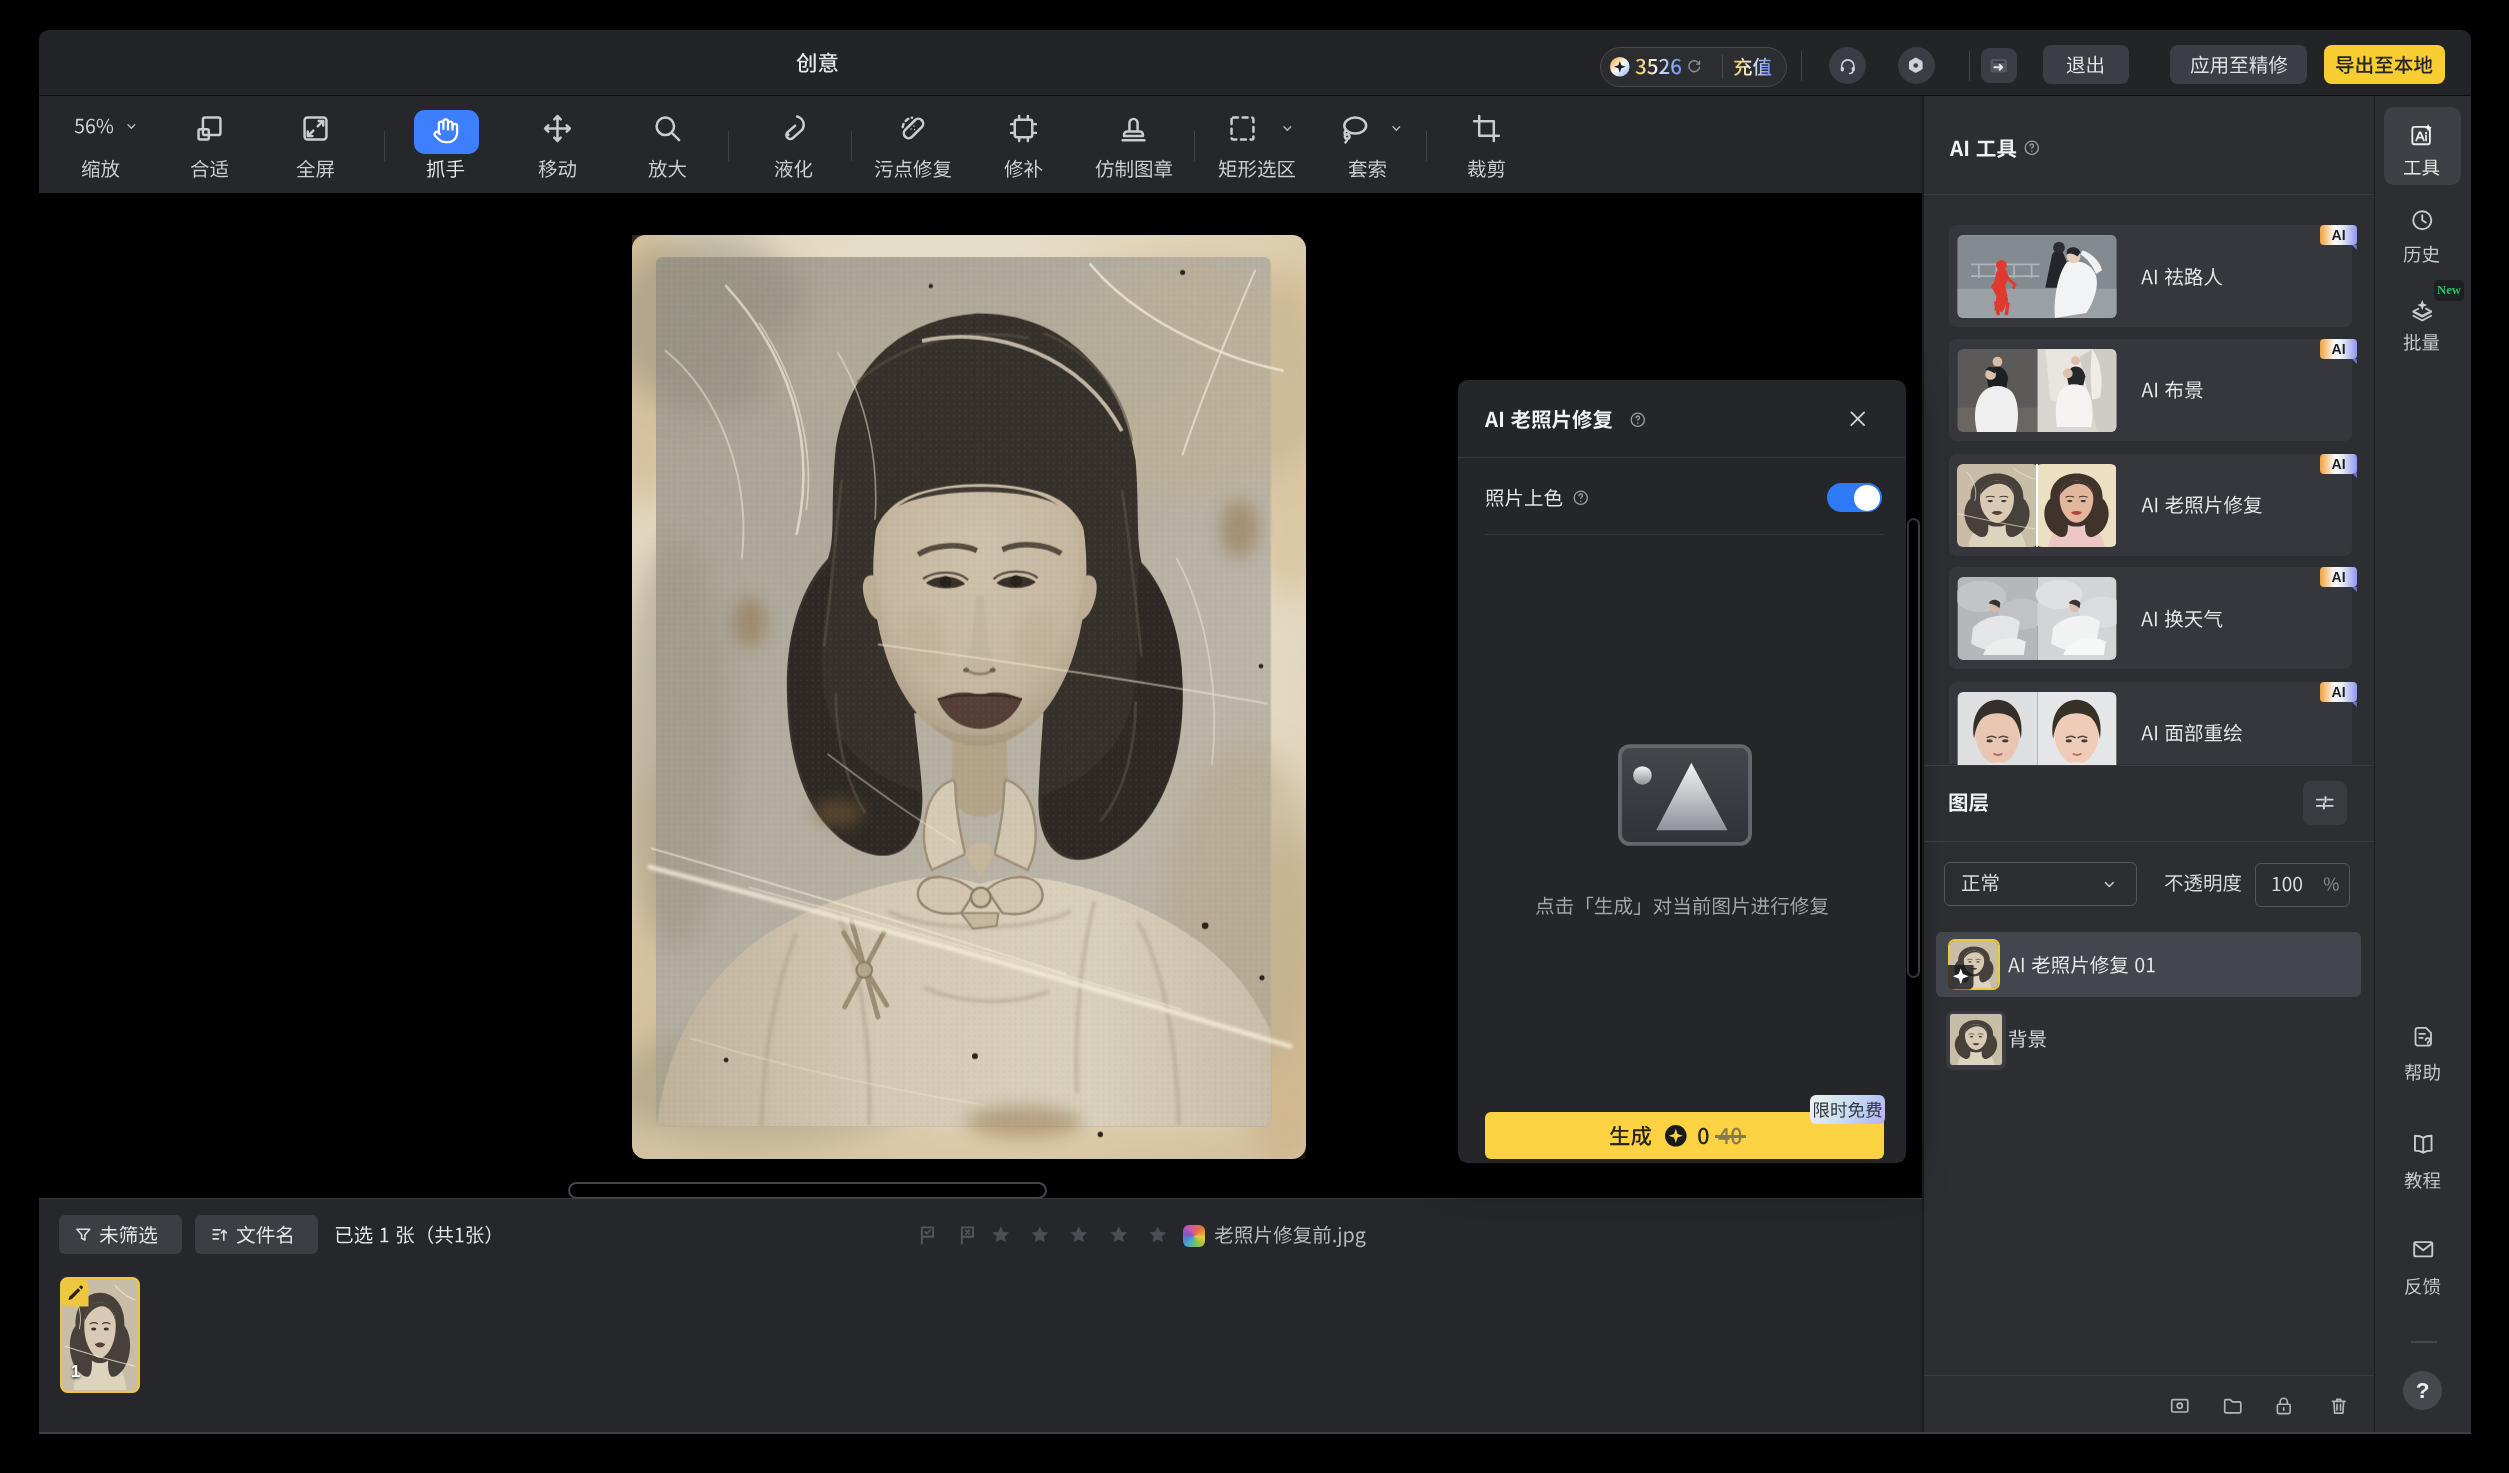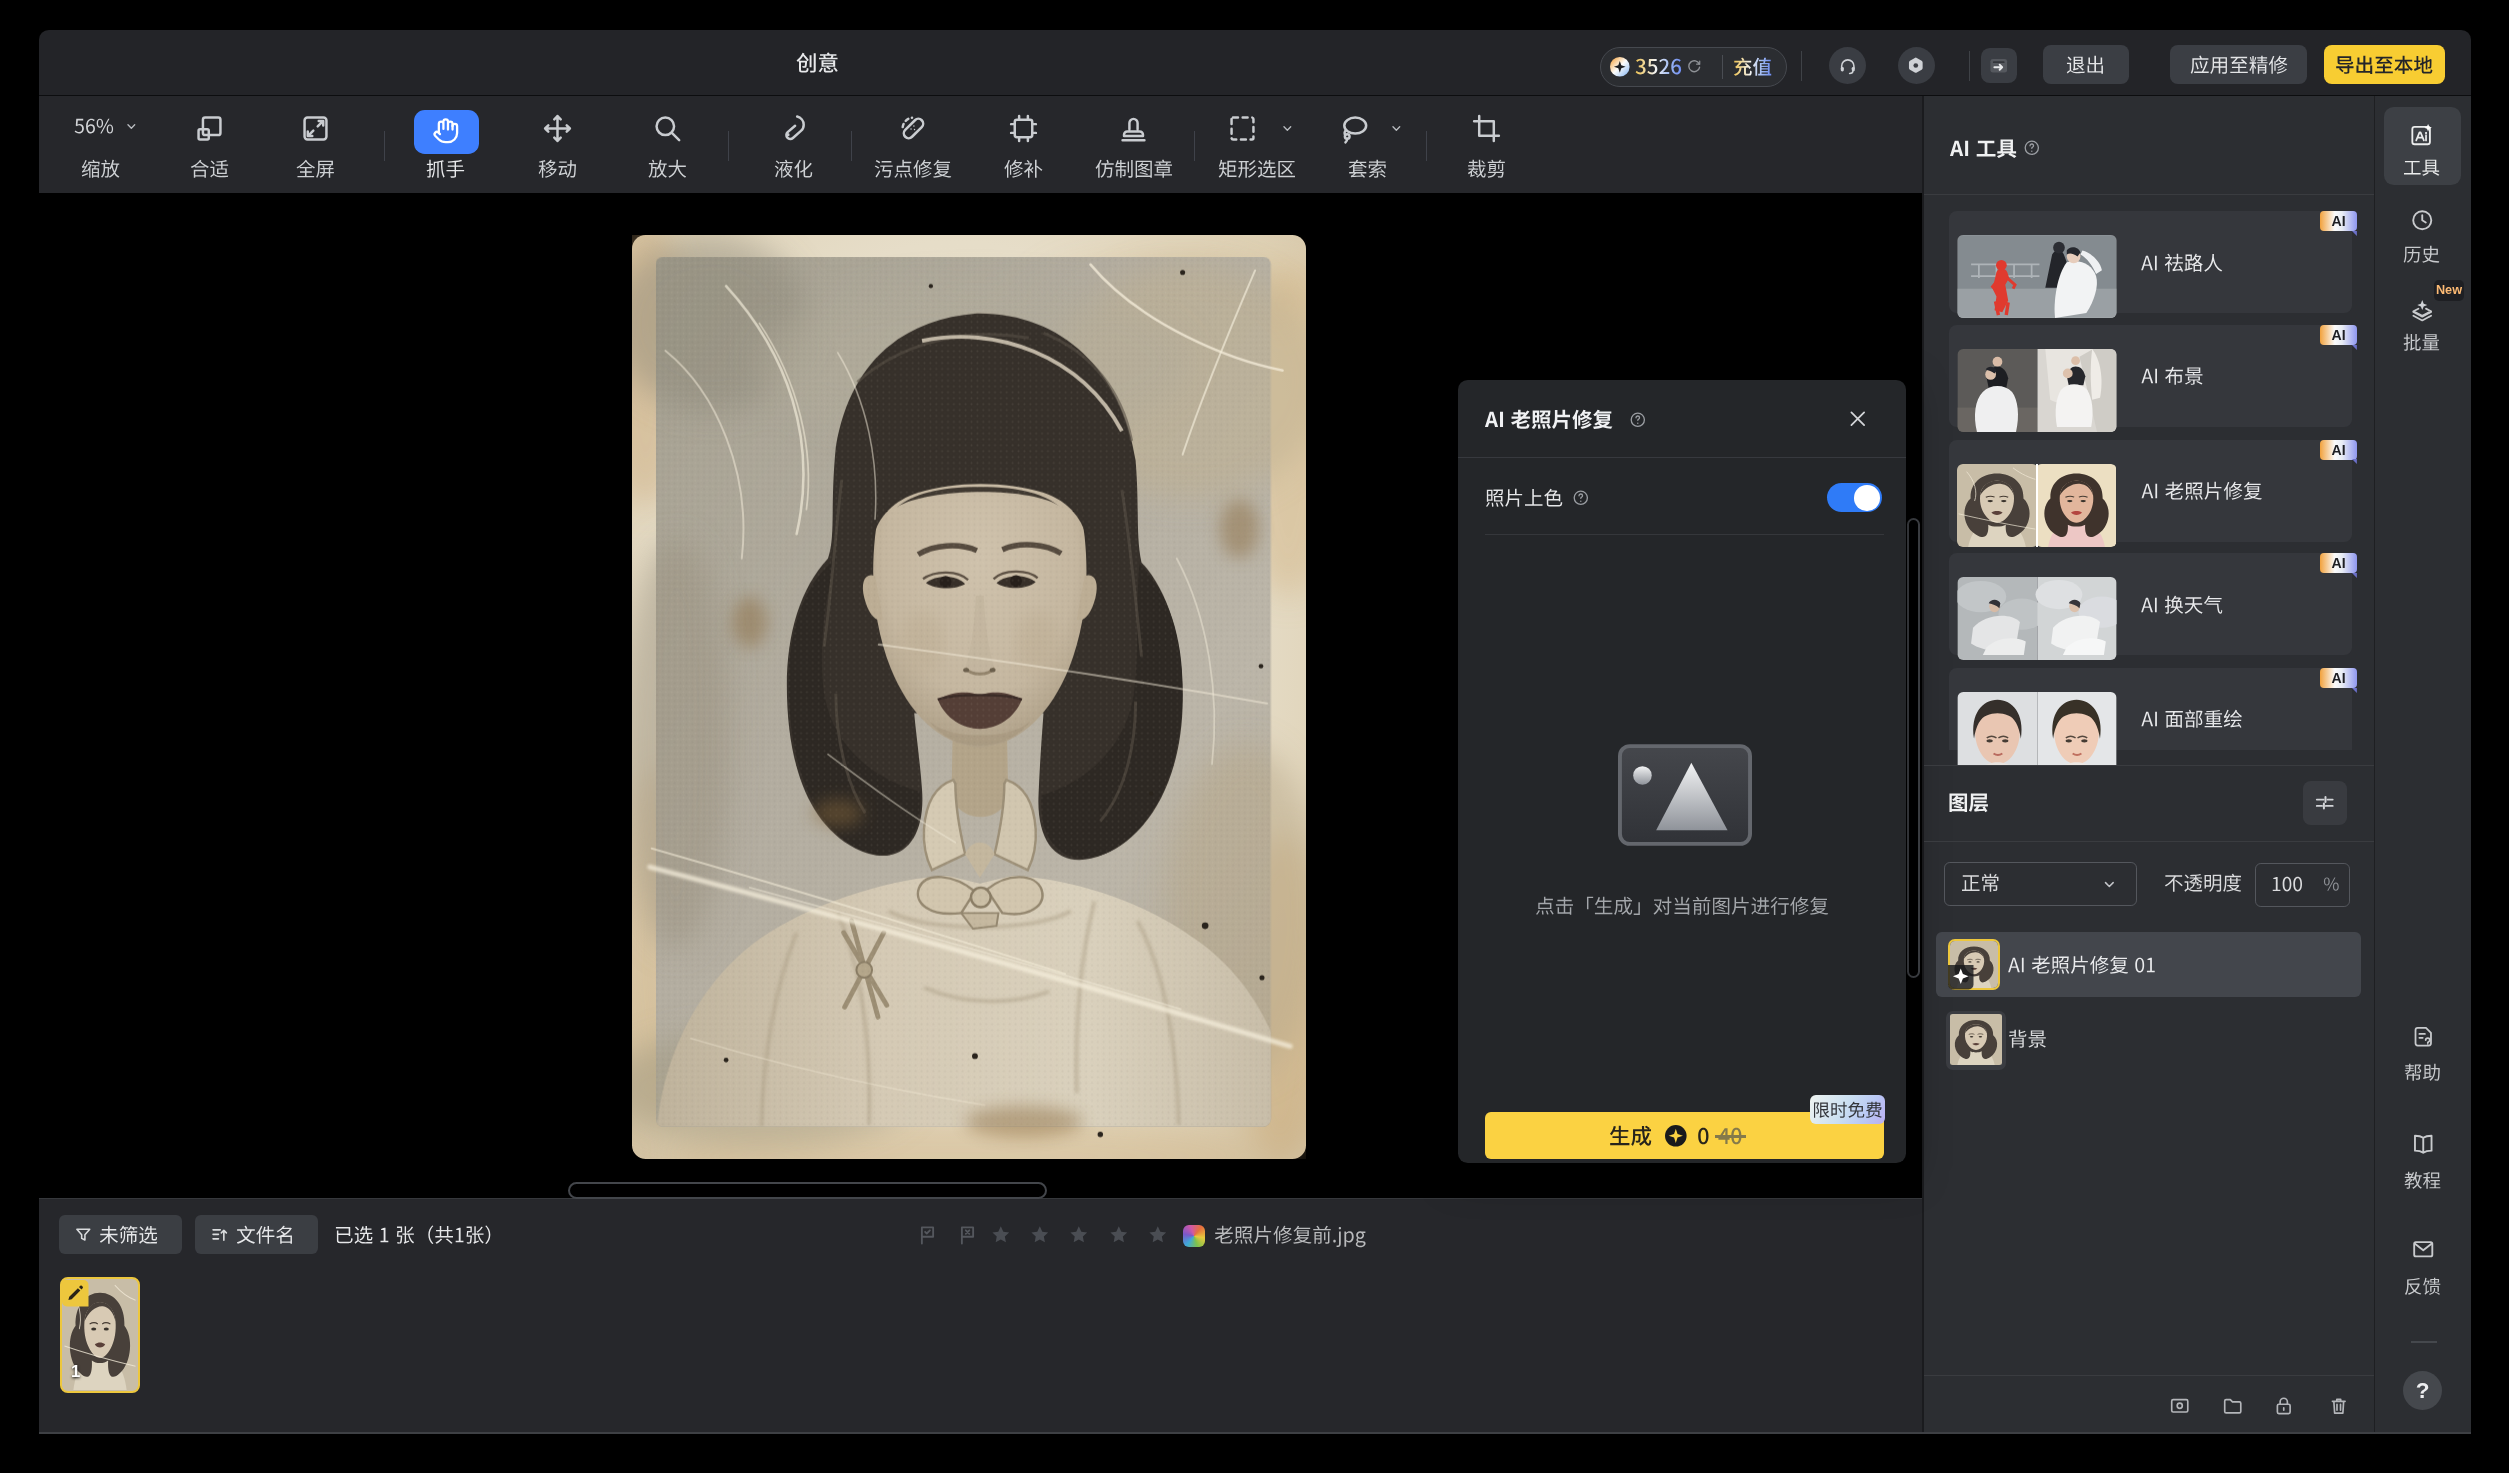--- a/index.html
+++ b/index.html
@@ -444,21 +444,21 @@
     </svg>
     <svg style="position:absolute;left:1950px;top:138px;overflow:visible" width="67" height="20.6" viewBox="0 -18.48 68.3 21">
       <path fill="#f0f1f2" d="M-0.1 0.0H3.1L4.2 -4.0H9.2L10.3 0.0H13.5L8.6 -15.6H4.9ZM4.8 -6.4 5.3 -8.1C5.8 -9.7 6.2 -11.5 6.6 -13.2H6.7C7.2 -11.5 7.6 -9.7 8.1 -8.1L8.5 -6.4Z M15.4 0.0H18.5V-15.6H15.4Z M27.2 -2.1V0.4H46.4V-2.1H38.1V-13.0H45.2V-15.7H28.4V-13.0H35.3V-2.1Z M51.5 -16.9V-4.9H48.2V-2.6H53.4C52.1 -1.7 49.8 -0.5 47.9 0.1C48.5 0.6 49.3 1.4 49.7 1.9C51.8 1.2 54.4 -0.2 56.1 -1.4L54.3 -2.6H60.7L59.5 -1.3C61.8 -0.4 64.2 1.0 65.6 1.9L67.7 0.1C66.4 -0.7 64.2 -1.7 62.1 -2.6H67.4V-4.9H64.2V-16.9ZM53.9 -4.9V-6.1H61.7V-4.9ZM53.9 -11.9H61.7V-10.8H53.9ZM53.9 -13.7V-14.9H61.7V-13.7ZM53.9 -9.1H61.7V-7.9H53.9Z"></path>
     </svg>
     <svg style="position:absolute;left:2023px;top:139px" width="17.6" height="17.6" viewBox="0 0 24 24" fill="none" stroke="#9b9ea3" stroke-width="1.8" stroke-linecap="round">
       <circle cx="12" cy="12" r="9"></circle>
       <path d="M9.6 9.2c0-1.4 1.1-2.4 2.4-2.4s2.4 1 2.4 2.4c0 1.2-1 1.7-1.7 2.2-.4.3-.7.7-.7 1.3"></path>
       <circle cx="12" cy="16.8" r="1" fill="#9b9ea3" stroke="none"></circle>
     </svg>
     <div style="position:absolute;left:1924px;top:194px;width:450px;height:1px;background:#3a3c40;"></div>
-    <div style="position:absolute;left:1924px;top:181px;width:450px;height:569px;overflow:hidden">
+    <div style="position:absolute;left:1924px;top:195px;width:450px;height:569px;overflow:hidden">
       <div style="position:absolute;left:24.5px;top:30px;width:403px;height:102px;background:#35373c;border-radius:7.8px;"></div>
       <svg style="position:absolute;left:217px;top:72px;overflow:visible" width="82" height="19.6" viewBox="0 -17.6 83.6 20">
         <path fill="#e7e8ea" d="M0.1 0.0H1.9L3.4 -4.5H8.7L10.1 0.0H12.1L7.1 -14.7H5.0ZM3.8 -5.9 4.5 -8.2C5.1 -9.9 5.5 -11.4 6.0 -13.2H6.1C6.6 -11.5 7.0 -9.9 7.6 -8.2L8.3 -5.9Z M14.2 0.0H16.0V-14.7H14.2Z M26.8 -16.2C27.5 -15.4 28.3 -14.3 28.6 -13.5L29.9 -14.2C29.5 -15.0 28.7 -16.0 27.9 -16.8ZM24.7 -13.4V-12.0H29.8C28.5 -9.5 26.3 -7.1 24.2 -5.8C24.4 -5.5 24.7 -4.7 24.9 -4.3C25.8 -4.9 26.7 -5.7 27.6 -6.6V1.6H29.0V-7.1C29.7 -6.2 30.6 -5.2 31.0 -4.6L32.0 -5.8C31.5 -6.3 30.0 -7.9 29.2 -8.6C30.2 -9.9 31.1 -11.4 31.7 -12.9L30.8 -13.4L30.6 -13.4ZM32.5 1.1C33.0 0.9 33.9 0.7 40.9 0.1C41.1 0.7 41.3 1.2 41.5 1.7L42.9 1.1C42.4 -0.5 41.1 -2.9 39.8 -4.8L38.5 -4.3C39.2 -3.4 39.8 -2.3 40.3 -1.2L34.2 -0.7C35.4 -2.4 36.6 -4.6 37.6 -6.8H42.8V-8.2H37.9V-11.9H42.2V-13.3H37.9V-16.8H36.4V-13.3H32.4V-11.9H36.4V-8.2H31.8V-6.8H35.8C34.9 -4.5 33.6 -2.3 33.2 -1.7C32.7 -1.0 32.4 -0.5 32.0 -0.4C32.2 0.0 32.4 0.8 32.5 1.1Z M46.7 -14.6H50.5V-11.1H46.7ZM44.4 -0.8 44.6 0.6C46.8 0.1 49.6 -0.6 52.4 -1.3L52.2 -2.6L49.6 -2.0V-5.6H51.7C52.0 -5.3 52.3 -4.9 52.4 -4.6C52.8 -4.8 53.2 -4.9 53.6 -5.2V1.6H55.0V0.8H60.1V1.5H61.5V-5.1L62.1 -4.8C62.4 -5.2 62.8 -5.8 63.1 -6.1C61.3 -6.8 59.7 -7.8 58.5 -9.0C59.8 -10.5 60.8 -12.3 61.4 -14.4L60.5 -14.8L60.2 -14.8H56.3C56.6 -15.3 56.8 -15.9 57.0 -16.5L55.6 -16.8C54.8 -14.4 53.5 -12.1 51.9 -10.6V-16.0H45.4V-9.8H48.2V-1.7L46.7 -1.3V-7.9H45.4V-1.0ZM55.0 -0.5V-4.4H60.1V-0.5ZM59.6 -13.4C59.0 -12.2 58.3 -11.1 57.5 -10.1C56.7 -11.1 56.0 -12.1 55.5 -13.1L55.7 -13.4ZM54.5 -5.7C55.6 -6.3 56.6 -7.1 57.6 -8.0C58.4 -7.2 59.4 -6.3 60.5 -5.7ZM56.6 -9.1C55.3 -7.7 53.7 -6.7 52.1 -6.0V-6.9H49.6V-9.8H51.9V-10.4C52.2 -10.2 52.7 -9.8 53.0 -9.5C53.6 -10.2 54.2 -11.0 54.8 -11.8C55.3 -10.9 55.9 -10.0 56.6 -9.1Z M72.8 -16.7C72.7 -13.7 72.8 -3.9 64.5 0.3C64.9 0.7 65.4 1.1 65.7 1.5C70.6 -1.1 72.7 -5.6 73.7 -9.6C74.6 -5.9 76.8 -0.9 81.8 1.4C82.1 1.0 82.5 0.5 82.9 0.2C75.8 -3.0 74.6 -11.4 74.3 -13.8C74.4 -15.0 74.4 -16.0 74.4 -16.7Z"></path>
       </svg>
       <div style="position:absolute;left:396px;top:30px;width:37px;height:19.6px;background:linear-gradient(90deg,#f2a23d,#fbfbfb 40%,#e8ecf4 60%,#8f97f0);border-radius:3.9px;"></div>
       <svg style="position:absolute;left:396px;top:30px" width="37" height="19.6" viewBox="0 0 38 20">
         <text x="19" y="15" font-family="Liberation Sans" font-size="14.5" font-weight="bold" fill="#1e1f23" text-anchor="middle">AI</text>
       </svg>
       <svg style="position:absolute;left:428px;top:50px" width="4.9" height="4.9" viewBox="0 0 5 5">
         <path d="M0 0h5v5z" fill="#6b70c9"></path>
@@ -766,21 +766,21 @@
     </svg>
     <svg style="position:absolute;left:2409px;top:297px" width="26.5" height="26.5" viewBox="0 0 24 24" fill="none" stroke="#c8cacd" stroke-width="1.6" stroke-linecap="round" stroke-linejoin="round">
       <path d="M4 13.6l8 4.2 8-4.2M4 17l8 4.2 8-4.2"></path>
       <path d="M8.5 10.6L4 12.9l8 4.2 8-4.2-4.6-2.4"></path>
       <path fill="#cfd2d6" stroke="none" d="M12 2.8l1.3 3.2 3.2 1.3-3.2 1.3L12 11.8l-1.3-3.2-3.2-1.3 3.2-1.3L12 2.8z"></path>
     </svg>
     <svg style="position:absolute;left:2403px;top:333px;overflow:visible" width="37" height="18.6" viewBox="0 -16.72 38.0 19">
       <path fill="#c8cacd" d="M3.5 -16.0V-12.1H0.9V-10.8H3.5V-6.6C2.4 -6.4 1.4 -6.1 0.6 -5.9L1.1 -4.5L3.5 -5.2V-0.3C3.5 -0.0 3.4 0.1 3.1 0.1C2.9 0.1 2.1 0.1 1.2 0.1C1.3 0.4 1.5 1.0 1.6 1.4C2.9 1.4 3.7 1.3 4.2 1.1C4.7 0.9 4.9 0.5 4.9 -0.3V-5.6L7.2 -6.4L7.1 -7.7L4.9 -7.0V-10.8H7.0V-12.1H4.9V-16.0ZM7.9 1.2C8.2 0.9 8.7 0.6 12.1 -0.9C12.0 -1.2 11.9 -1.8 11.8 -2.2L9.3 -1.1V-8.5H12.0V-9.8H9.3V-15.7H7.9V-1.5C7.9 -0.7 7.5 -0.2 7.2 -0.1C7.4 0.2 7.8 0.9 7.9 1.2ZM16.9 -11.6C16.1 -10.8 15.1 -9.9 14.1 -9.1V-15.7H12.7V-1.2C12.7 0.6 13.1 1.1 14.5 1.1C14.7 1.1 16.2 1.1 16.5 1.1C17.8 1.1 18.1 0.1 18.3 -2.4C17.9 -2.5 17.3 -2.7 16.9 -3.0C16.9 -0.9 16.8 -0.3 16.4 -0.3C16.1 -0.3 14.9 -0.3 14.7 -0.3C14.2 -0.3 14.1 -0.5 14.1 -1.2V-7.6C15.3 -8.4 16.8 -9.6 17.9 -10.6Z M23.8 -12.6H33.2V-11.6H23.8ZM23.8 -14.5H33.2V-13.5H23.8ZM22.4 -15.4V-10.7H34.6V-15.4ZM20.0 -9.9V-8.8H37.0V-9.9ZM23.4 -5.2H27.8V-4.1H23.4ZM29.2 -5.2H33.8V-4.1H29.2ZM23.4 -7.1H27.8V-6.0H23.4ZM29.2 -7.1H33.8V-6.0H29.2ZM19.9 -0.1V1.0H37.1V-0.1H29.2V-1.2H35.6V-2.2H29.2V-3.2H35.2V-8.0H22.0V-3.2H27.8V-2.2H21.5V-1.2H27.8V-0.1Z"></path>
     </svg>
     <div style="position:absolute;left:2434px;top:280px;width:30px;height:20.6px;background:#1e1f23;border-radius:4.9px;"></div>
-    <div style="position:absolute;left:2434px;top:280px;width:30px;height:20.6px;text-align:center;font-size:12.7px;line-height:20.6px;font-weight:bold;color:#fdba74;font-family:Liberation Sans, sans-serif">New</div>
+    <div style="position:absolute;left:2434px;top:280px;width:30px;height:20.6px;text-align:center;font-size:12.7px;line-height:20.6px;font-weight:bold;color:#22c55e;font-family:Liberation Serif, serif">New</div>
     <svg style="position:absolute;left:2410px;top:1024px" width="26.5" height="26.5" viewBox="0 0 24 24" fill="none" stroke="#c8cacd" stroke-width="1.6" stroke-linecap="round" stroke-linejoin="round">
       <path d="M7 3.5h7.5L19 8v9.5a2 2 0 01-2 2H7a2 2 0 01-2-2v-12a2 2 0 012-2z" fill="none"></path>
       <path d="M8.5 9h5M8.5 12.5h3"></path>
       <path d="M14.2 14.6c0-1.1.9-1.9 1.9-1.9 1.1 0 1.9.8 1.9 1.9 0 1-.8 1.3-1.4 1.7-.3.2-.5.5-.5.9"></path>
       <circle cx="16.1" cy="19.2" r=".8" fill="#c9ccd0" stroke="none"></circle>
     </svg>
     <svg style="position:absolute;left:2404px;top:1063px;overflow:visible" width="37" height="18.6" viewBox="0 -16.72 38.0 19">
       <path fill="#c8cacd" d="M5.2 -16.0V-14.5H1.3V-13.3H5.2V-11.9H1.7V-10.8H5.2V-10.3C5.2 -10.0 5.2 -9.7 5.1 -9.3H0.9V-8.2H4.5C3.9 -7.3 2.9 -6.5 1.3 -5.9C1.6 -5.6 2.1 -5.2 2.3 -4.9C4.4 -5.7 5.5 -7.0 6.1 -8.2H10.3V-9.3H6.5C6.6 -9.7 6.6 -10.0 6.6 -10.3V-10.8H9.7V-11.9H6.6V-13.3H10.1V-14.5H6.6V-16.0ZM11.1 -15.2V-5.8H12.5V-13.9H15.7C15.2 -13.1 14.6 -12.2 13.9 -11.3C15.6 -10.4 16.2 -9.5 16.2 -8.9C16.2 -8.5 16.1 -8.2 15.8 -8.0C15.5 -8.0 15.3 -7.9 15.0 -7.9C14.4 -7.8 13.7 -7.9 12.9 -7.9C13.1 -7.6 13.3 -7.1 13.4 -6.7C14.1 -6.7 14.9 -6.7 15.6 -6.7C16.0 -6.8 16.4 -6.9 16.7 -7.0C17.3 -7.4 17.7 -7.9 17.7 -8.8C17.7 -9.6 17.1 -10.5 15.5 -11.5C16.3 -12.5 17.1 -13.6 17.8 -14.6L16.8 -15.2L16.6 -15.2ZM2.9 -5.0V0.5H4.3V-3.7H8.7V1.5H10.2V-3.7H15.0V-1.1C15.0 -0.9 14.9 -0.8 14.6 -0.8C14.3 -0.8 13.2 -0.8 12.0 -0.8C12.1 -0.4 12.4 0.1 12.4 0.5C14.0 0.5 15.0 0.5 15.7 0.2C16.3 0.0 16.5 -0.4 16.5 -1.1V-5.0H10.2V-6.5H8.7V-5.0Z M31.0 -16.0C31.0 -14.5 31.0 -13.0 31.0 -11.6H27.9V-10.3H30.9C30.7 -5.7 29.7 -1.8 26.0 0.5C26.4 0.7 26.9 1.2 27.1 1.6C31.0 -1.0 32.0 -5.3 32.3 -10.3H35.3C35.1 -3.3 34.9 -0.8 34.4 -0.2C34.2 0.0 34.0 0.1 33.7 0.1C33.3 0.1 32.3 0.1 31.2 -0.0C31.5 0.4 31.6 0.9 31.7 1.3C32.7 1.4 33.7 1.4 34.3 1.4C34.9 1.3 35.3 1.1 35.6 0.6C36.3 -0.2 36.5 -2.9 36.7 -10.9C36.7 -11.1 36.7 -11.6 36.7 -11.6H32.4C32.4 -13.1 32.4 -14.5 32.4 -16.0ZM19.6 -1.8 19.9 -0.3C22.2 -0.9 25.4 -1.6 28.4 -2.3L28.3 -3.6L27.2 -3.4V-15.0H21.0V-2.1ZM22.3 -2.3V-5.6H25.9V-3.1ZM22.3 -9.7H25.9V-6.9H22.3ZM22.3 -10.9V-13.7H25.9V-10.9Z"></path>
     </svg>
     <svg style="position:absolute;left:2410px;top:1131px" width="26.5" height="26.5" viewBox="0 0 24 24" fill="none" stroke="#c8cacd" stroke-width="1.7" stroke-linecap="round" stroke-linejoin="round">

